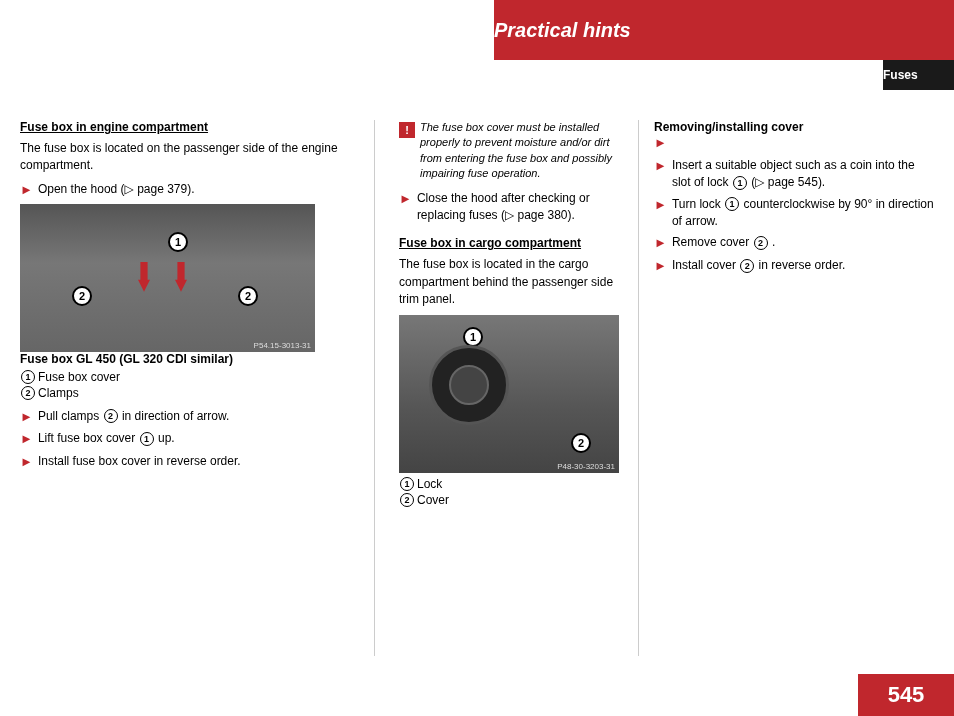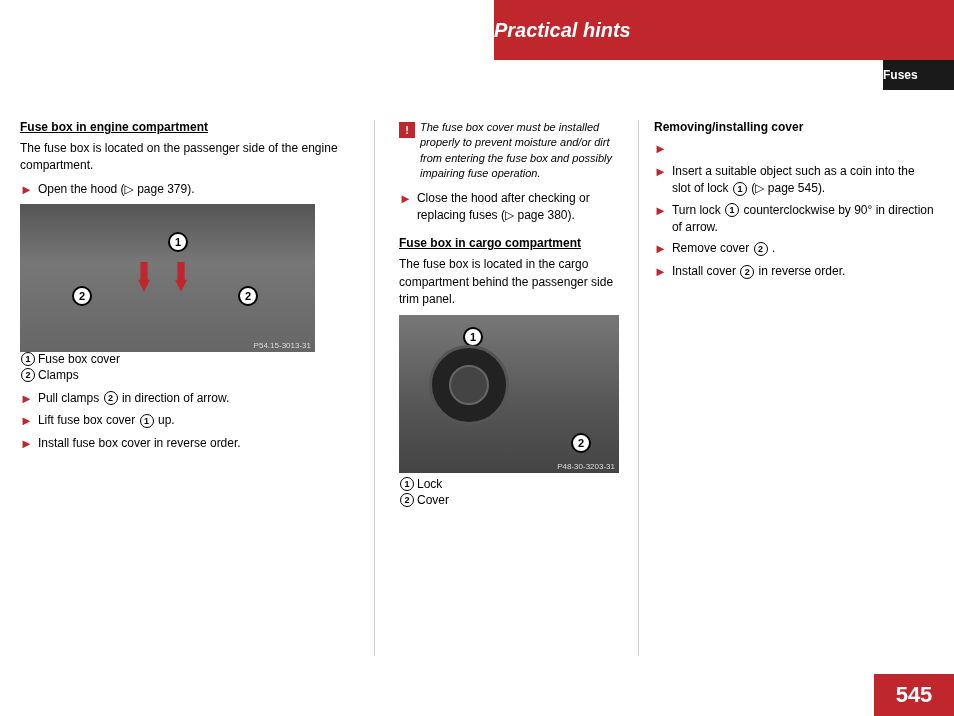--- a/index.html
+++ b/index.html
@@ -91,21 +91,20 @@
     .section-title {
       font-weight: bold;
       text-decoration: underline;
       font-size: 12px;
       margin-bottom: 6px;
     }
 
     .section-title-plain {
       font-weight: bold;
       font-size: 12px;
-      margin-bottom: 6px;
     }
 
     p {
       font-size: 12px;
       line-height: 1.45;
       margin-bottom: 6px;
     }
 
     .bullet-item {
       display: flex;
@@ -181,21 +180,21 @@
       font-size: 11px;
       font-style: italic;
       line-height: 1.4;
     }
 
     
     .page-num-box {
       position: absolute;
       bottom: 0;
       right: 0;
-      width: 80px;
+      width: 96px;
       height: 42px;
       background: #c0272d;
       display: flex;
       align-items: center;
       justify-content: center;
     }
 
     .page-num {
       color: #fff;
       font-size: 22px;
@@ -276,20 +275,21 @@
 
       <div class="img-badge" style="top:82px; left:52px;">2</div>
 
       <div class="img-badge" style="top:82px; left:218px;">2</div>
 
       <div style="position:absolute; top:58px; left:118px; width:12px; height:30px; background:#c0272d; clip-path:polygon(20% 0%,80% 0%,80% 60%,100% 60%,50% 100%,0% 60%,20% 60%);"></div>
       <div style="position:absolute; top:58px; left:155px; width:12px; height:30px; background:#c0272d; clip-path:polygon(20% 0%,80% 0%,80% 60%,100% 60%,50% 100%,0% 60%,20% 60%);"></div>
       <span class="img-code">P54.15-3013-31</span>
     </div>
 
+    <div class="caption-title">Fuse box GL 450 (GL 320 CDI similar)</div>
     <div class="caption-item">
       <span class="circle-num">1</span>
       <span>Fuse box cover</span>
     </div>
     <div class="caption-item">
       <span class="circle-num">2</span>
       <span>Clamps</span>
     </div>
 
     <div style="height:6px;"></div>

